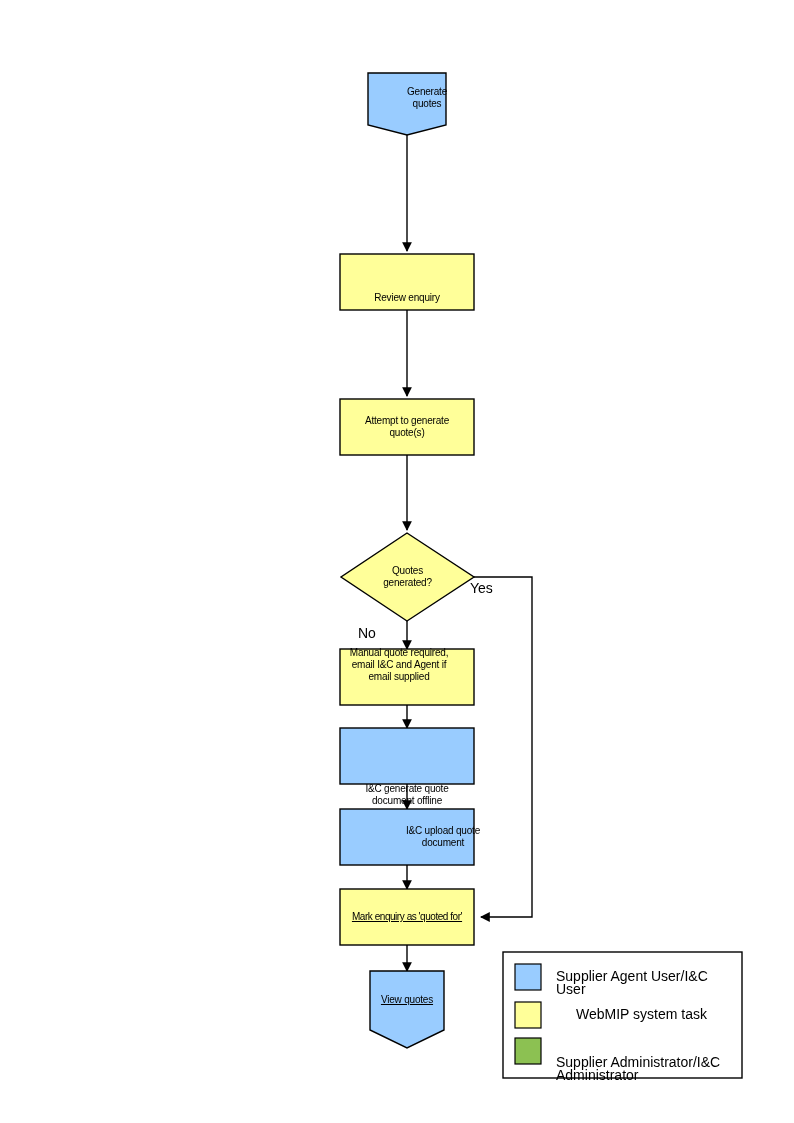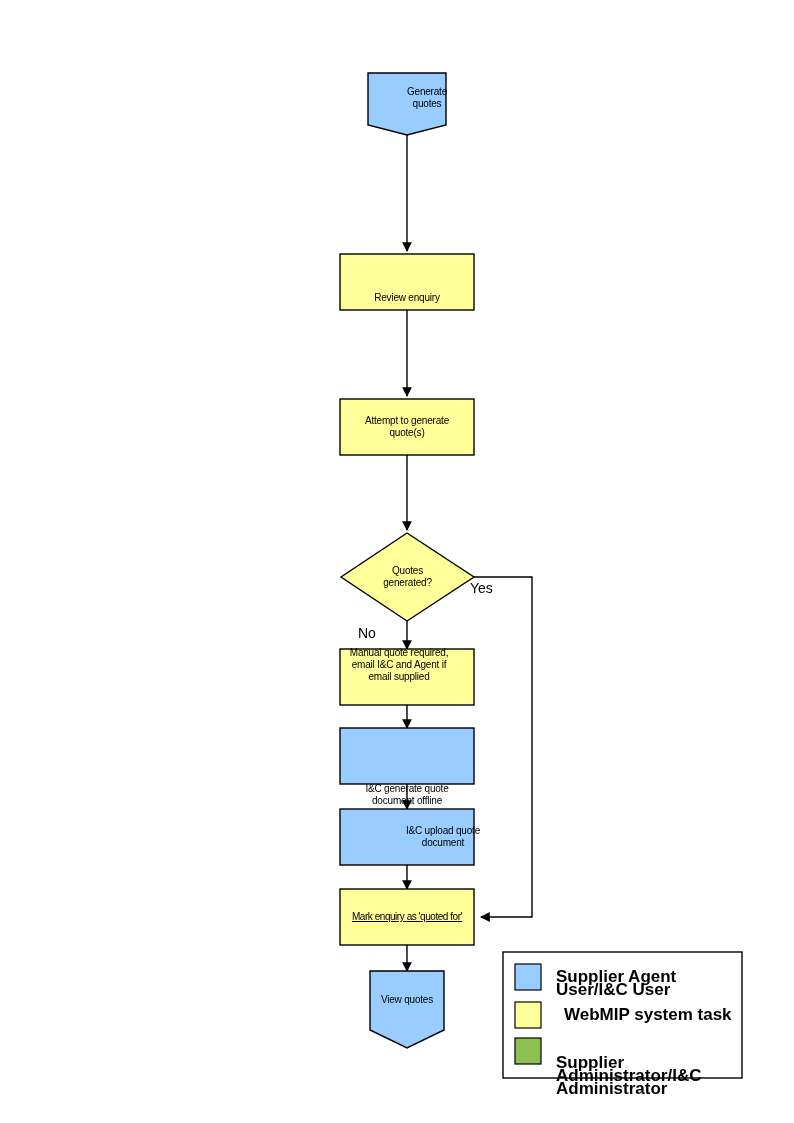--- a/index.html
+++ b/index.html
@@ -36,24 +36,23 @@
     position: absolute;
     color: #000000;
     font-family: "Liberation Sans", sans-serif;
     font-size: 14px;
     line-height: 21px;
   }
   .legend-label {
     position: absolute;
     color: #000000;
     font-family: "Liberation Sans", sans-serif;
-    font-size: 17px;
+    font-size: 14px;
     line-height: 13px;
     white-space: pre-line;
-    font-weight: bold;
   }
 </style>
 </head>
 <body>
 
 <svg id="flow-canvas" viewBox="0 0 794 1123" xmlns="http://www.w3.org/2000/svg">
   <defs>
     <marker id="arrow" viewBox="0 0 10 10" refX="9" refY="5" markerWidth="7" markerHeight="7" orient="auto-start-reverse">
       <path d="M 0 0 L 10 5 L 0 10 z" fill="#000000"></path>
     </marker>
@@ -93,21 +92,21 @@
 <div class="node-label" style="left:341px; top:565px; width:133px;">Quotes
 generated?</div>
 <div class="node-label" style="left:340px; top:647px; width:118px;">Manual quote required,
 email I&amp;C and Agent if
 email supplied</div>
 <div class="node-label" style="left:340px; top:744px; width:134px;margin-top:39px;">I&amp;C generate quote
 document offline</div>
 <div class="node-label" style="left:340px; top:825px; width:134px;margin-left:36px;">I&amp;C upload quote
 document</div>
 <div class="node-label" style="left:338px; top:911px; width:138px; letter-spacing:-0.45px;text-decoration:underline;">Mark enquiry as 'quoted for'</div>
-<div class="node-label" style="left:370px; top:994px; width:74px;">View quotes</div>
+<div class="node-label" style="left:370px; top:994px; width:74px;text-decoration:underline;">View quotes</div>
 
 <div class="edge-label" style="left:470px; top:578px;">Yes</div>
 <div class="edge-label" style="left:358px; top:623px;">No</div>
 
 <div class="legend-label" style="left:556px; top:970px; width:180px;">Supplier Agent User/I&amp;C User</div>
-<div class="legend-label" style="left:564px; top:1008px; width:180px;">WebMIP system task</div>
+<div class="legend-label" style="left:576px; top:1008px; width:180px;">WebMIP system task</div>
 <div class="legend-label" style="left:556px; top:1056px; width:180px;">Supplier Administrator/I&amp;C
 Administrator</div>
 
 </body></html>

